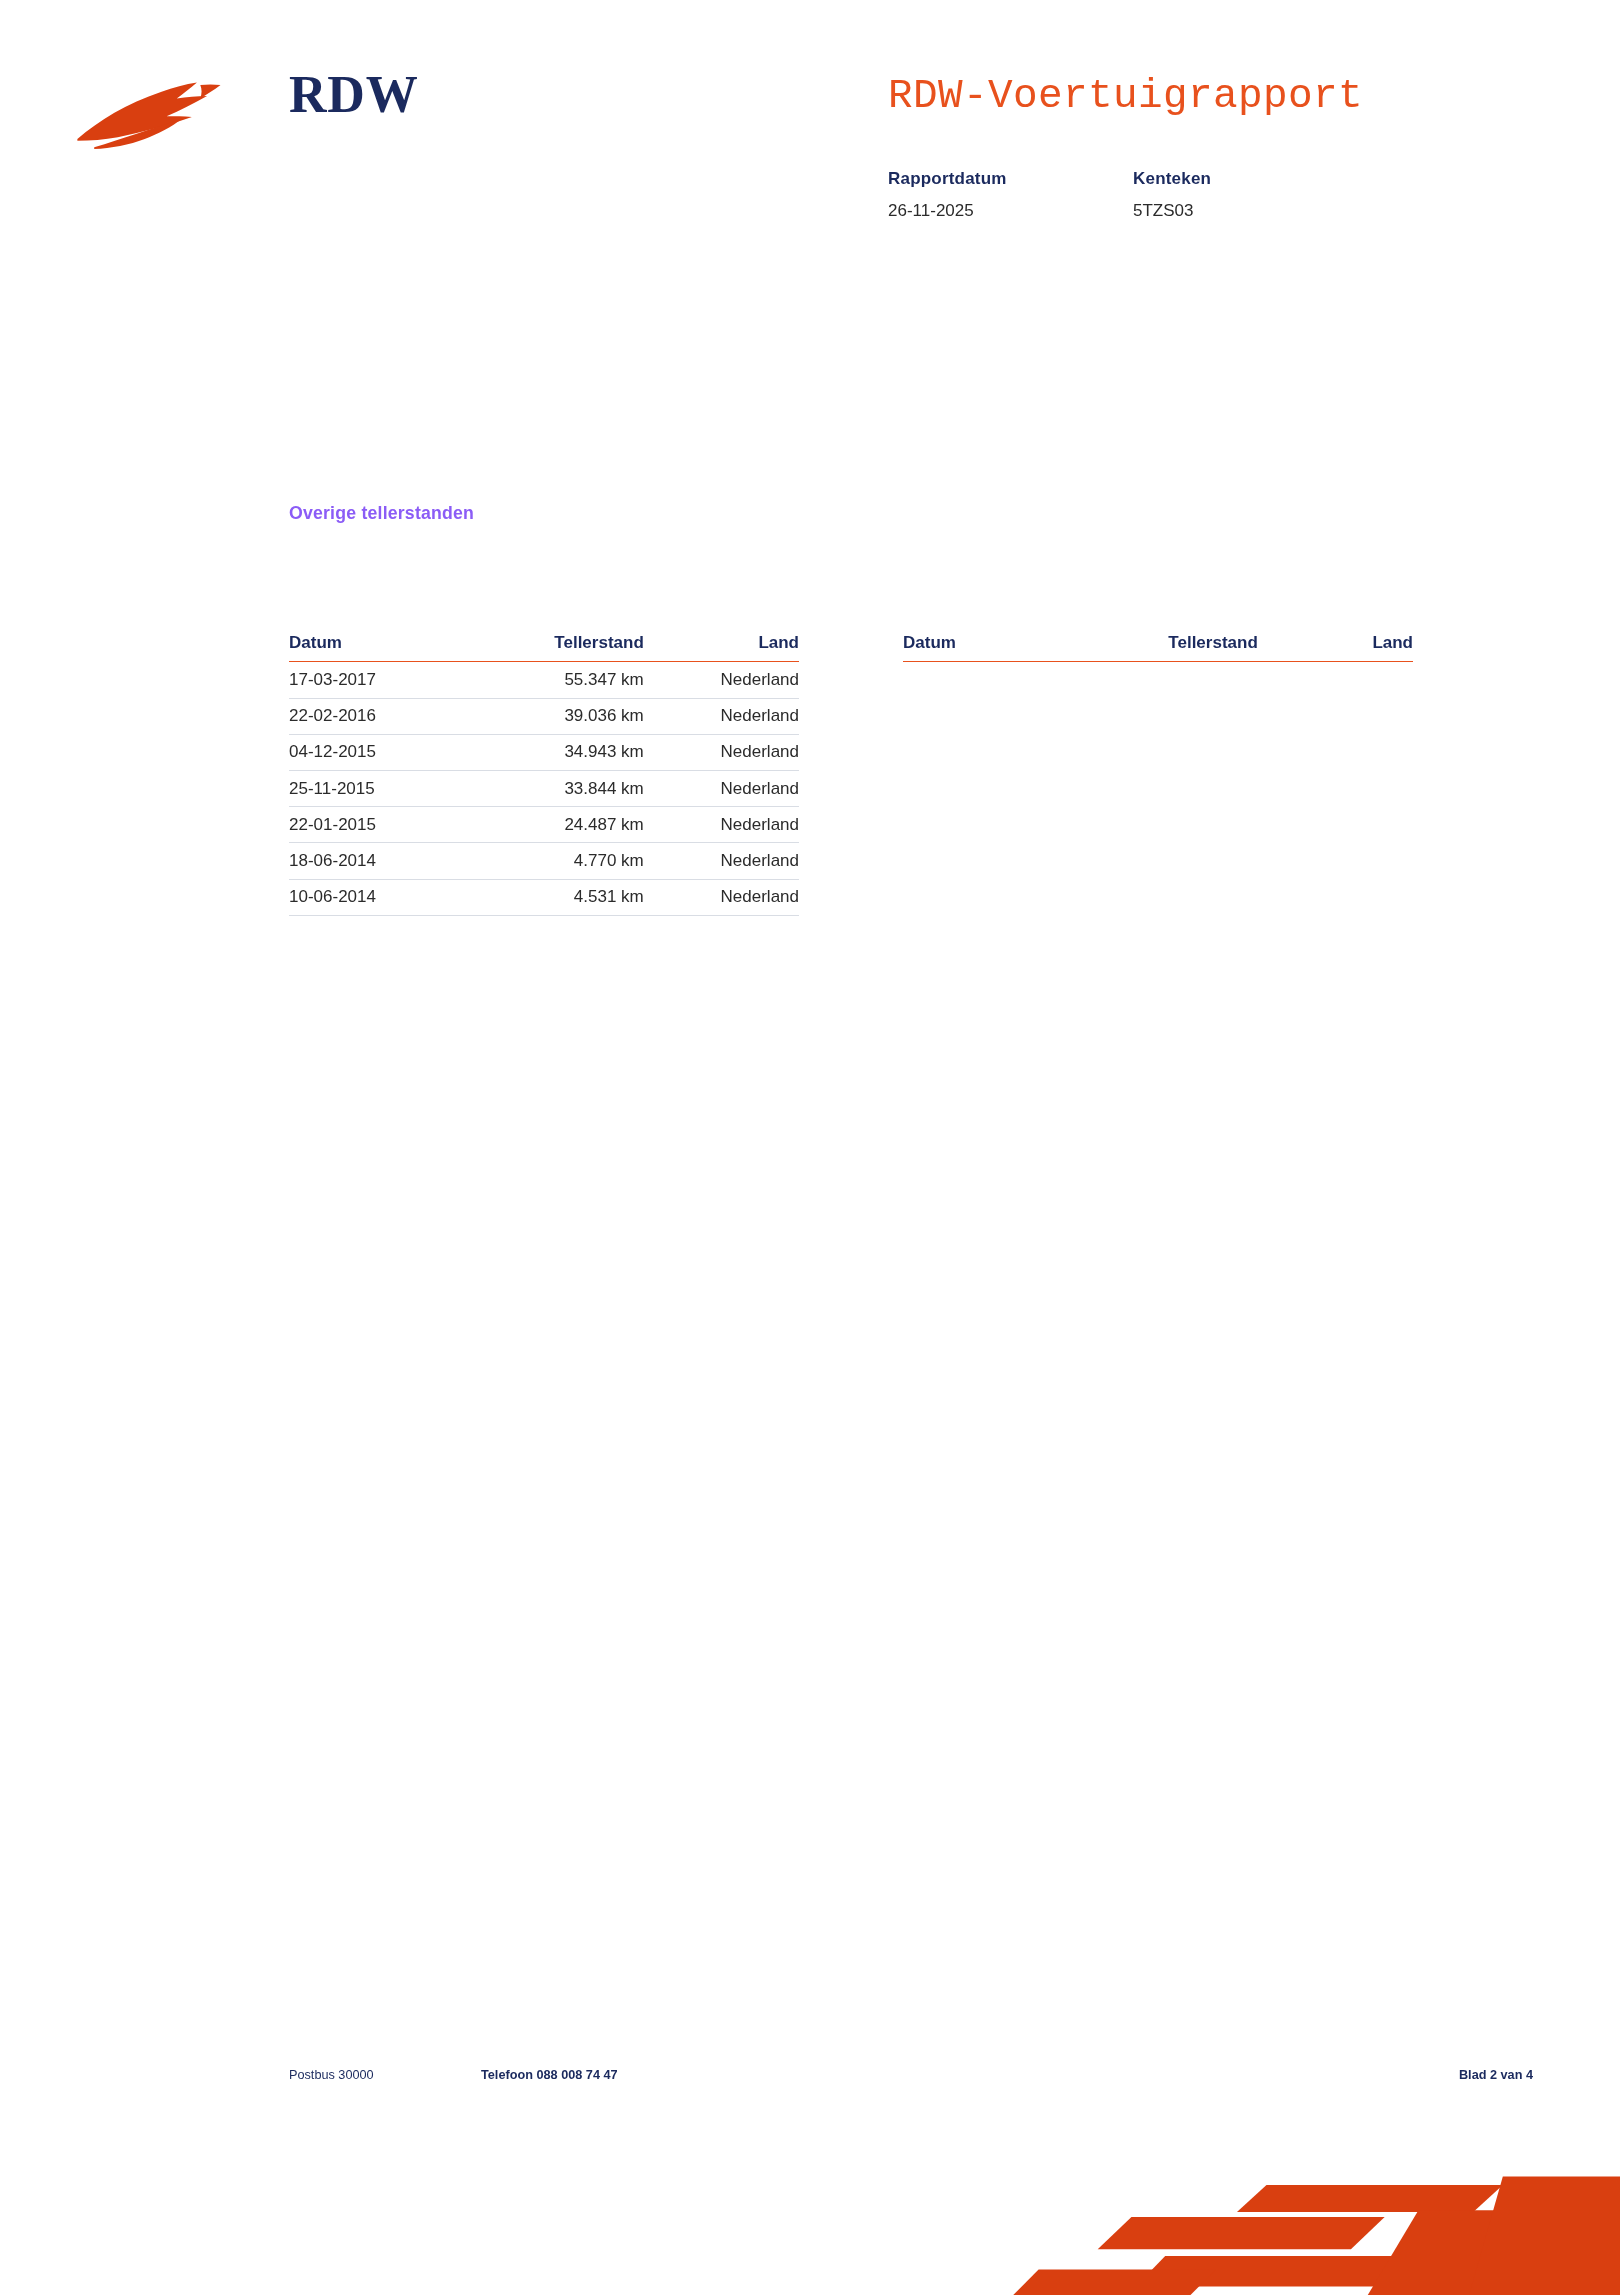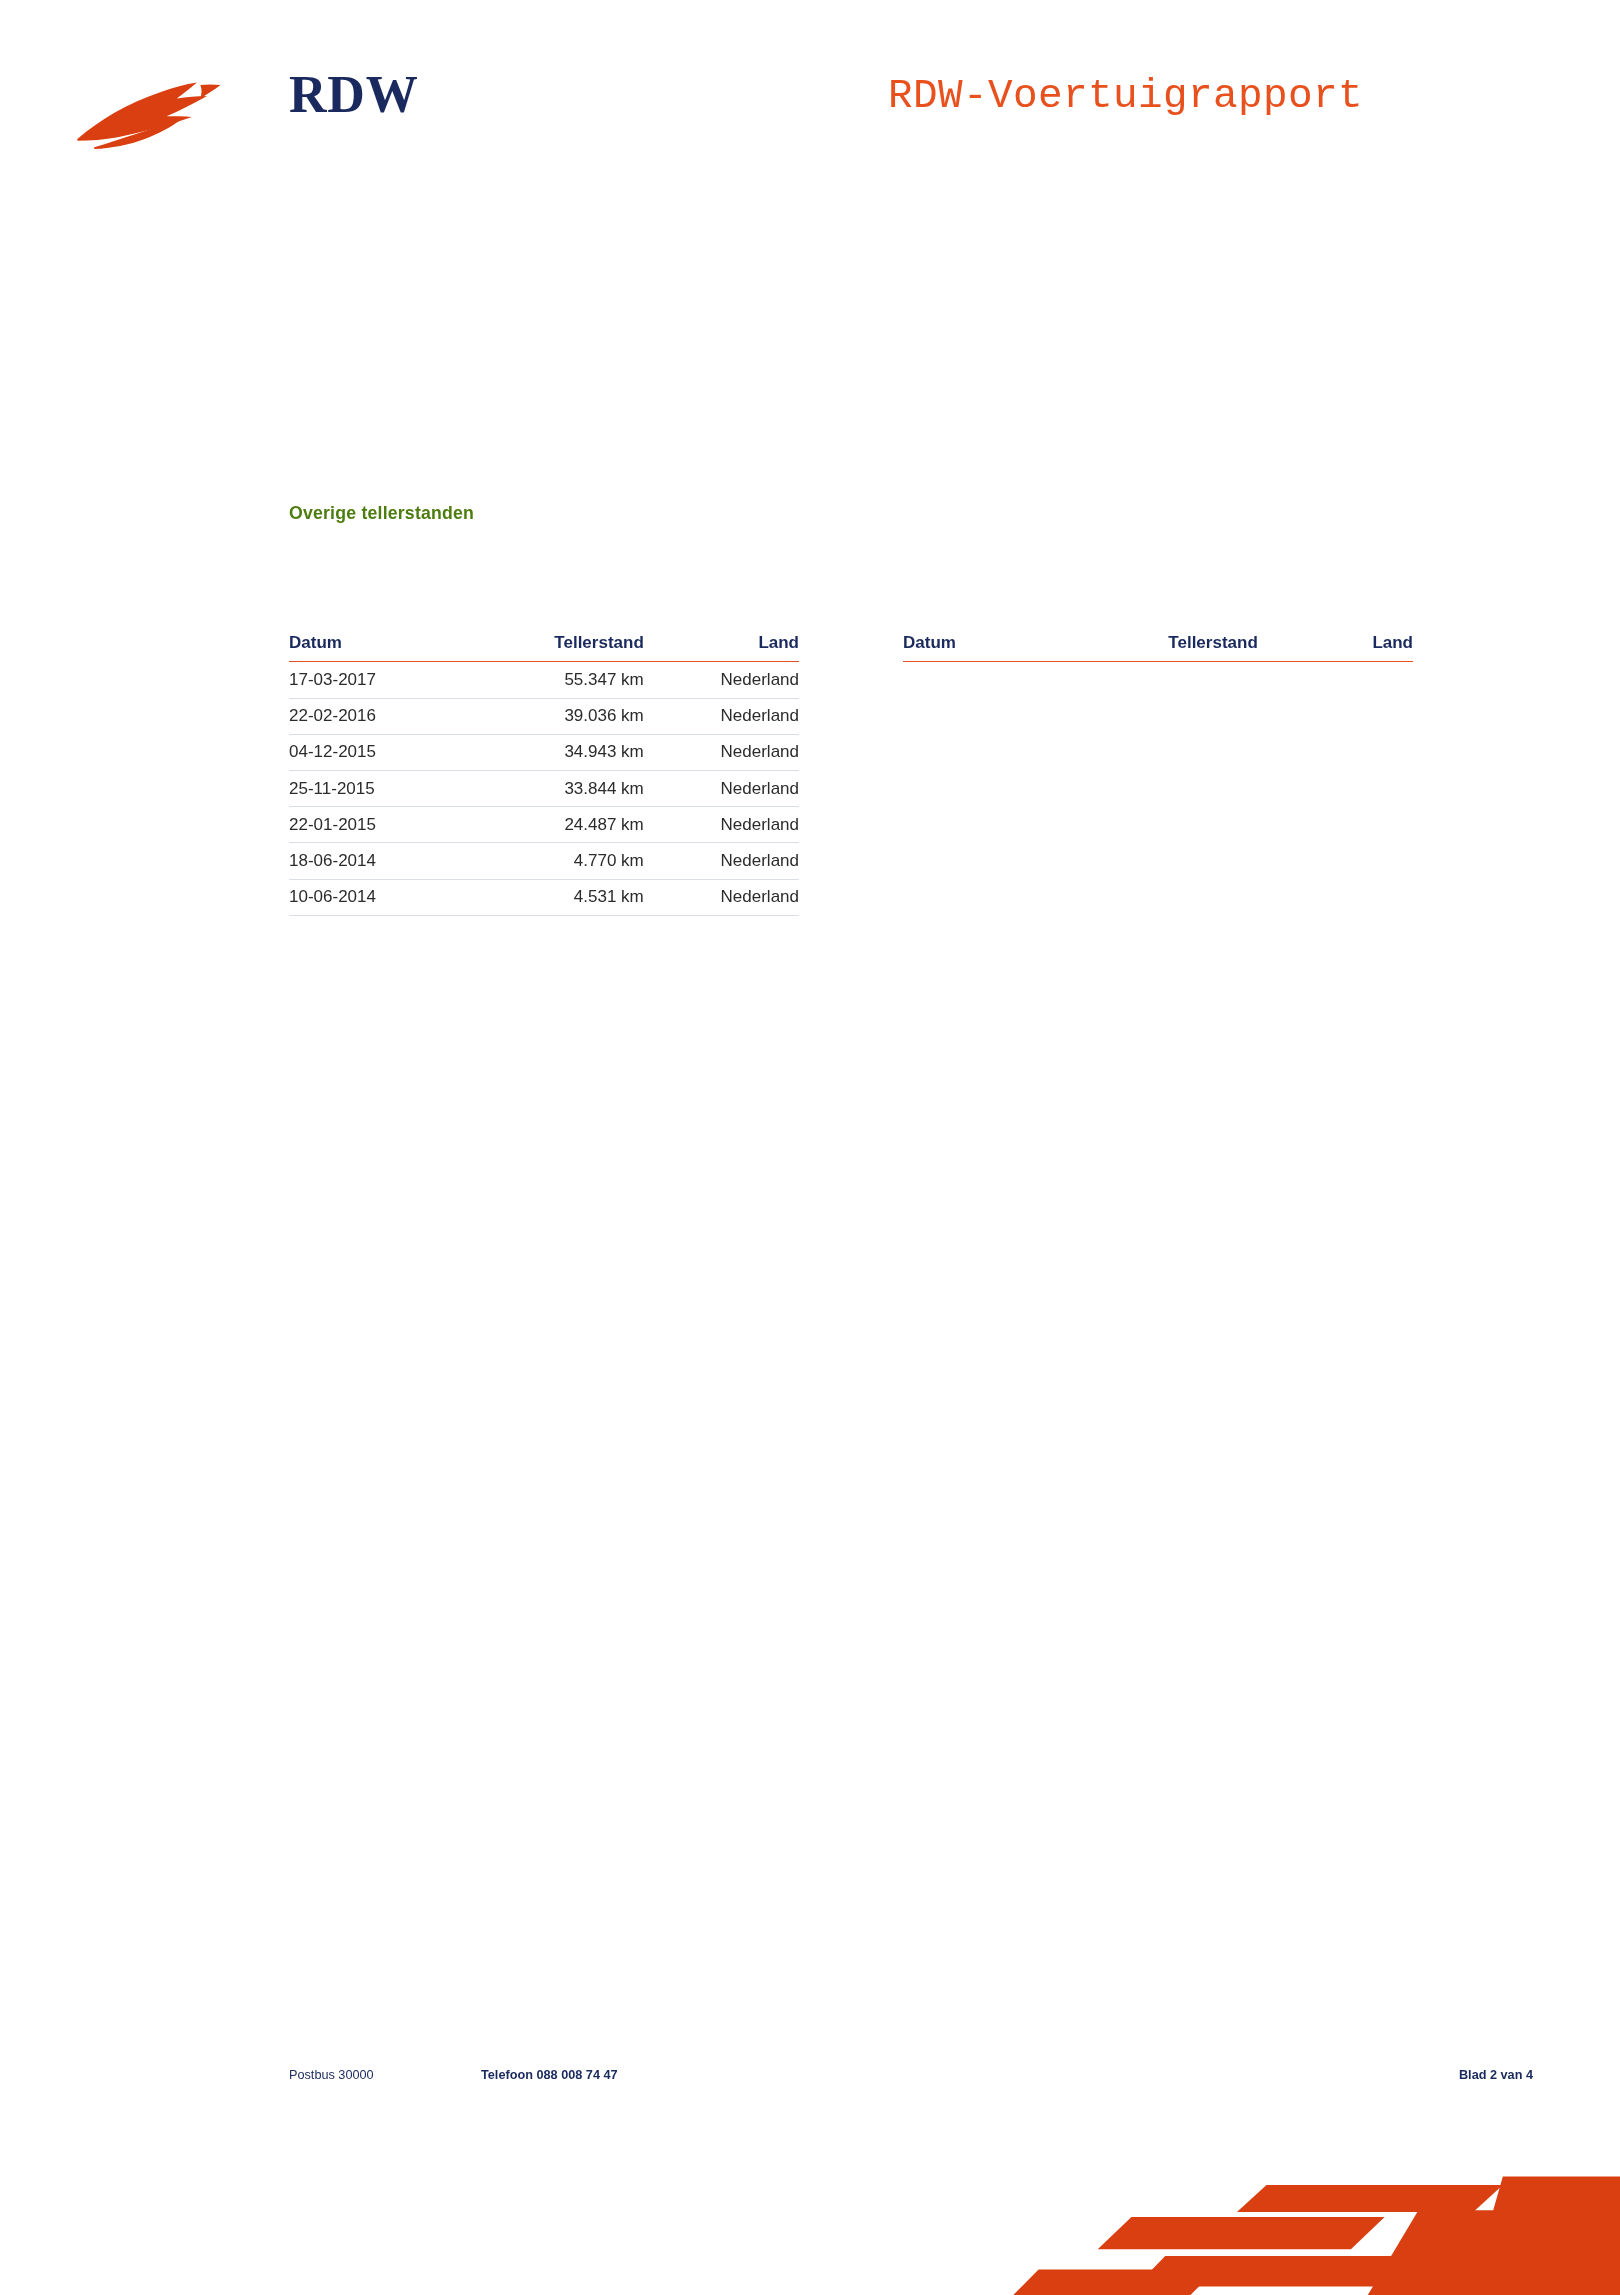--- a/index.html
+++ b/index.html
@@ -83,21 +83,21 @@
     margin-top: 11.8px;
   }
 
   
   .section-title {
     position: absolute;
     left: 289px;
     top: 503px;
     font-size: 17.7px;
     font-weight: 700;
-    color: #4d7c0f;
+    color: #8b5cf6;
     letter-spacing: 0.2px;
   }
 
   
   .table {
     position: absolute;
     top: 633px;
   }
   .table.left  { left: 289px; width: 510px; }
   .table.right { left: 903px; width: 510px; }
@@ -167,20 +167,32 @@
         <path d="M4 78 C30 56, 62 36, 104 22 C118 17, 132 13, 146 11 C138 18, 130 24, 122 30 C134 28, 146 27, 158 27 C142 36, 126 44, 110 51 C120 51, 130 51, 140 52 C112 62, 82 70, 52 76 C36 79, 20 80, 4 80 Z" fill="#d93f10"></path>
         <path d="M24 88 C56 78, 92 66, 128 54 C116 64, 100 72, 84 78 C66 85, 44 89, 24 90 Z" fill="#d93f10"></path>
         <path d="M150 14 C158 13, 166 13, 174 14 C166 20, 158 25, 150 30 C152 24, 152 19, 150 14 Z" fill="#d93f10"></path>
       </svg>
     </div>
     <div class="logo-text">RDW</div>
   </div>
 
   <div class="report-title">RDW-Voertuigrapport</div>
 
+  <div class="meta">
+    <div class="meta-row">
+      <div class="meta-col-1">
+        <div class="meta-label">Rapportdatum</div>
+        <div class="meta-value">26-11-2025</div>
+      </div>
+      <div>
+        <div class="meta-label">Kenteken</div>
+        <div class="meta-value">5TZS03</div>
+      </div>
+    </div>
+  </div>
 
   <div class="section-title">Overige tellerstanden</div>
 
   <div class="table left">
     <table>
       <thead>
         <tr>
           <th class="c-date">Datum</th>
           <th class="c-value">Tellerstand</th>
           <th class="c-land">Land</th>

